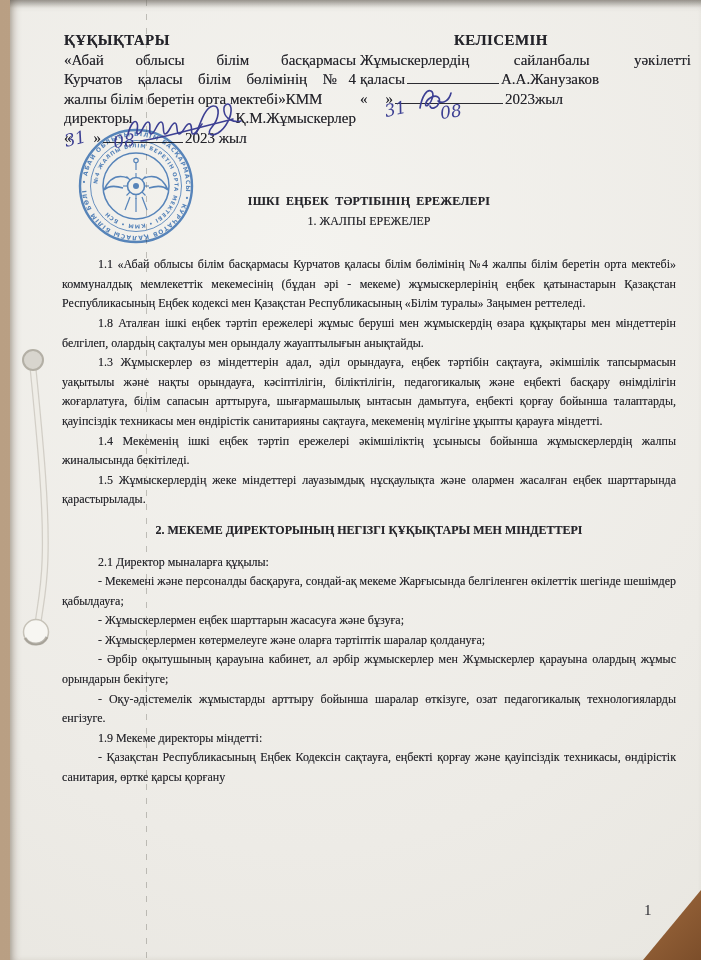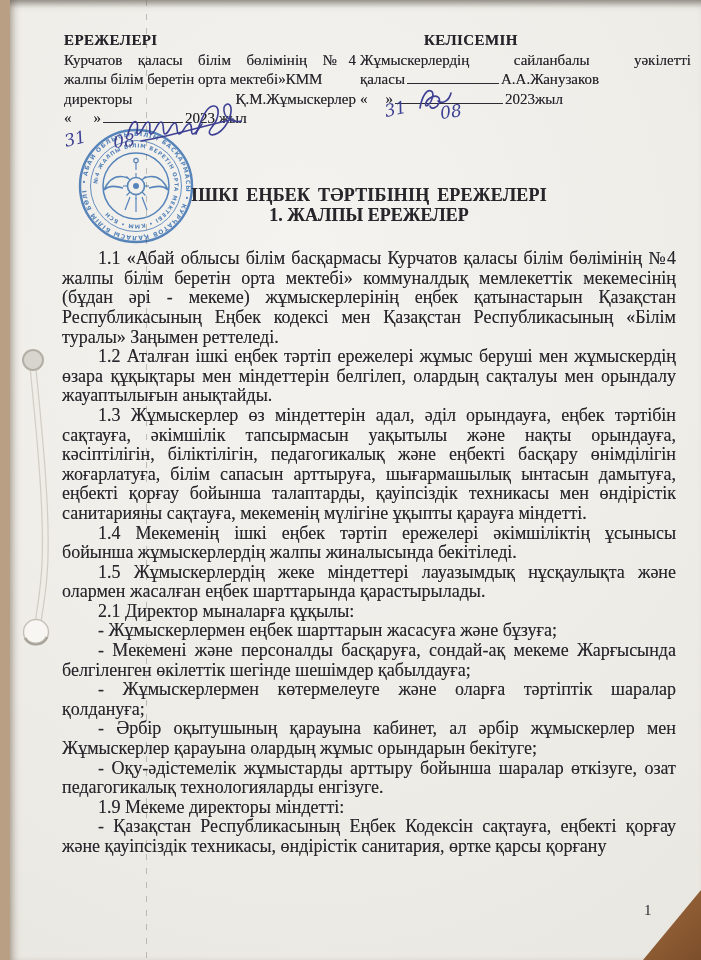--- a/index.html
+++ b/index.html
@@ -24,38 +24,38 @@
     position:absolute;left:146px;top:0;bottom:0;width:1px;opacity:.65;
     background:repeating-linear-gradient(180deg,rgba(110,108,100,.6) 0 6px,rgba(0,0,0,0) 6px 14px);
   }
   .binding{position:absolute;left:0;top:0;}
   
   .hdr{position:absolute;font-size:15px;line-height:19.5px;color:#24242a;
        text-shadow:0 0 .5px rgba(30,30,40,.5);}
   .hdr-left{left:64px;top:31px;width:292px;}
   .hdr-right{left:360px;top:31px;width:331px;}
   .hdr .ttl{font-weight:bold;letter-spacing:.4px;}
-  .hdr-right .ttl{margin-left:64px;}
+  .hdr-right .ttl{margin-left:94px;}
   .just{text-align:justify;text-align-last:justify;}
   .flexline{display:flex;justify-content:space-between;text-align:center;}
   .uline{display:inline-block;border-bottom:1px solid #2c2c32;height:13px;
          vertical-align:baseline;margin:0 2px;}
   .gapq{display:inline-block;width:22px;}
   
   .stamp{position:absolute;left:76px;top:126px;mix-blend-mode:multiply;opacity:.92;}
   .stamp *{vector-effect:non-scaling-stroke;}
   .stamp-ring-text{font-family:"DejaVu Sans",sans-serif;font-weight:bold;}
   
   .docbody{
-    position:absolute;left:62px;top:186px;width:614px;
-    font-size:18px;line-height:19.6px;color:#26262b;text-align:justify;
+    position:absolute;left:62px;top:192px;width:614px;
+    font-size:12px;line-height:19.6px;color:#26262b;text-align:justify;
     text-shadow:0 0 .5px rgba(30,30,40,.45);
   }
   .doc-title{text-align:center;text-align-last:center;font-weight:bold;word-spacing:3px;letter-spacing:.2px;}
-  .sec-head1{text-align:right;text-align-last:center;font-weight:bold;}
+  .sec-head1{text-align:right;text-align-last:center;font-weight:normal;}
   .sec-head2{text-align:center;text-align-last:center;font-weight:bold;margin:11px 58px 12px 58px;}
   .paras1{margin-top:24px;}
   .docbody p{margin:0;text-indent:36px;}
   
   .ink{position:absolute;left:0;top:0;pointer-events:none;}
   .hw{font-family:"DejaVu Serif",serif;font-style:italic;fill:#3c3f93;}
   .page-num{position:absolute;left:644px;top:902px;font-size:15px;color:#2a2a30;}
 </style>
 </head>
 <body>
@@ -67,21 +67,22 @@
 
   <svg class="binding" width="90" height="700" viewBox="0 0 90 700">
     <path d="M33,368 C39,430 47,505 45,560 C44,592 39,612 38,624" fill="none" stroke="#b9b4aa" stroke-width="7" opacity=".55"></path>
     <path d="M33,368 C39,430 47,505 45,560 C44,592 39,612 38,624" fill="none" stroke="#efede7" stroke-width="4.5"></path>
     <circle cx="33" cy="360" r="10" fill="#d8d5ce" stroke="#b3afa5" stroke-width="2"></circle>
     <circle cx="36" cy="632" r="12.5" fill="#f7f6f2" stroke="#c6c2b8" stroke-width="1.5"></circle>
     <path d="M25,638 a12.5,12.5 0 0 0 22,-1" fill="none" stroke="#8f8b81" stroke-width="3" opacity=".6"></path>
   </svg>
 
   <div class="hdr hdr-left">
-    <div class="ttl">ЕРЕЖЕЛЕРІ</div>
+    <div class="ttl">ҚҰҚЫҚТАРЫ</div>
+    <div class="just">«Абай облысы білім басқармасы</div>
     <div class="just">Курчатов қаласы білім бөлімінің №4</div>
     <div>жалпы білім беретін орта мектебі»КММ</div>
     <div class="flexline">
       <span>директоры</span>
       <span>Қ.М.Жұмыскерлер</span>
     </div>
     <div>
       <span>«</span><span class="gapq"></span><span>»</span><span class="uline" style="width:80px"></span><span>2023 жыл</span>
     </div>
   </div>
@@ -137,29 +138,30 @@
           <path d="M66,71 L71,84"></path>
       </g>
     </g>
   </svg>
 
   <div class="docbody">
     <div class="doc-title">ІШКІ  ЕҢБЕК  ТӘРТІБІНІҢ ЕРЕЖЕЛЕРІ</div>
     <div class="sec-head1">1.  ЖАЛПЫ ЕРЕЖЕЛЕР</div>
     <div class="paras1">
       <p>1.1 «Абай облысы білім басқармасы Курчатов қаласы білім бөлімінің №4 жалпы білім беретін орта мектебі» коммуналдық мемлекеттік мекемесінің (бұдан әрі - мекеме) жұмыскерлерінің еңбек қатынастарын Қазақстан Республикасының Еңбек кодексі мен Қазақстан Республикасының «Білім туралы» Заңымен реттеледі.</p>
-      <p>1.2 Аталған ішкі еңбек тәртіп ережелері жұмыс беруші мен жұмыскердің өзара құқықтары мен міндеттерін белгілеп, олардың сақталуы мен орындалу жауаптылығын анықтайды.</p>
+      <p>1.8 Аталған ішкі еңбек тәртіп ережелері жұмыс беруші мен жұмыскердің өзара құқықтары мен міндеттерін белгілеп, олардың сақталуы мен орындалу жауаптылығын анықтайды.</p>
       <p>1.3 Жұмыскерлер өз міндеттерін адал, әділ орындауға, еңбек тәртібін сақтауға, әкімшілік тапсырмасын уақытылы және нақты орындауға, кәсіптілігін, біліктілігін, педагогикалық және еңбекті басқару өнімділігін жоғарлатуға, білім сапасын арттыруға, шығармашылық ынтасын дамытуға, еңбекті қорғау бойынша талаптарды, қауіпсіздік техникасы мен өндірістік санитарияны сақтауға, мекеменің мүлігіне ұқыпты қарауға міндетті.</p>
       <p>1.4 Мекеменің ішкі еңбек тәртіп ережелері әкімшіліктің ұсынысы бойынша жұмыскерлердің жалпы жиналысында бекітіледі.</p>
       <p>1.5 Жұмыскерлердің жеке міндеттері лауазымдық нұсқаулықта және олармен жасалған еңбек шарттарында қарастырылады.</p>
     </div>
+    <div class="sec-head2">2.  МЕКЕМЕ ДИРЕКТОРЫНЫҢ НЕГІЗГІ ҚҰҚЫҚТАРЫ МЕН МІНДЕТТЕРІ</div>
     <div>
       <p>2.1 Директор мыналарға құқылы:</p>
+      <p>- Мекемені және персоналды басқаруға, сондай-ақ мекеме Жарғысында белгіленген өкілеттік шегінде шешімдер қабылдауға;</p>
       <p>- Жұмыскерлермен еңбек шарттарын жасасуға және бұзуға;</p>
-      <p>- Мекемені және персоналды басқаруға, сондай-ақ мекеме Жарғысында белгіленген өкілеттік шегінде шешімдер қабылдауға;</p>
       <p>- Жұмыскерлермен көтермелеуге және оларға тәртіптік шаралар қолдануға;</p>
       <p>- Әрбір оқытушының қарауына кабинет, ал әрбір жұмыскерлер мен Жұмыскерлер қарауына олардың жұмыс орындарын бекітуге;</p>
       <p>- Оқу-әдістемелік жұмыстарды арттыру бойынша шаралар өткізуге, озат педагогикалық технологияларды енгізуге.</p>
       <p>1.9 Мекеме директоры міндетті:</p>
       <p>- Қазақстан Республикасының Еңбек Кодексін сақтауға, еңбекті қорғау және қауіпсіздік техникасы, өндірістік санитария, өртке қарсы қорғану</p>
     </div>
   </div>
 
   <svg class="ink" width="701" height="200" viewBox="0 0 701 200">
     <g stroke="#3c3f93" fill="none" stroke-width="1.6" stroke-linecap="round">

